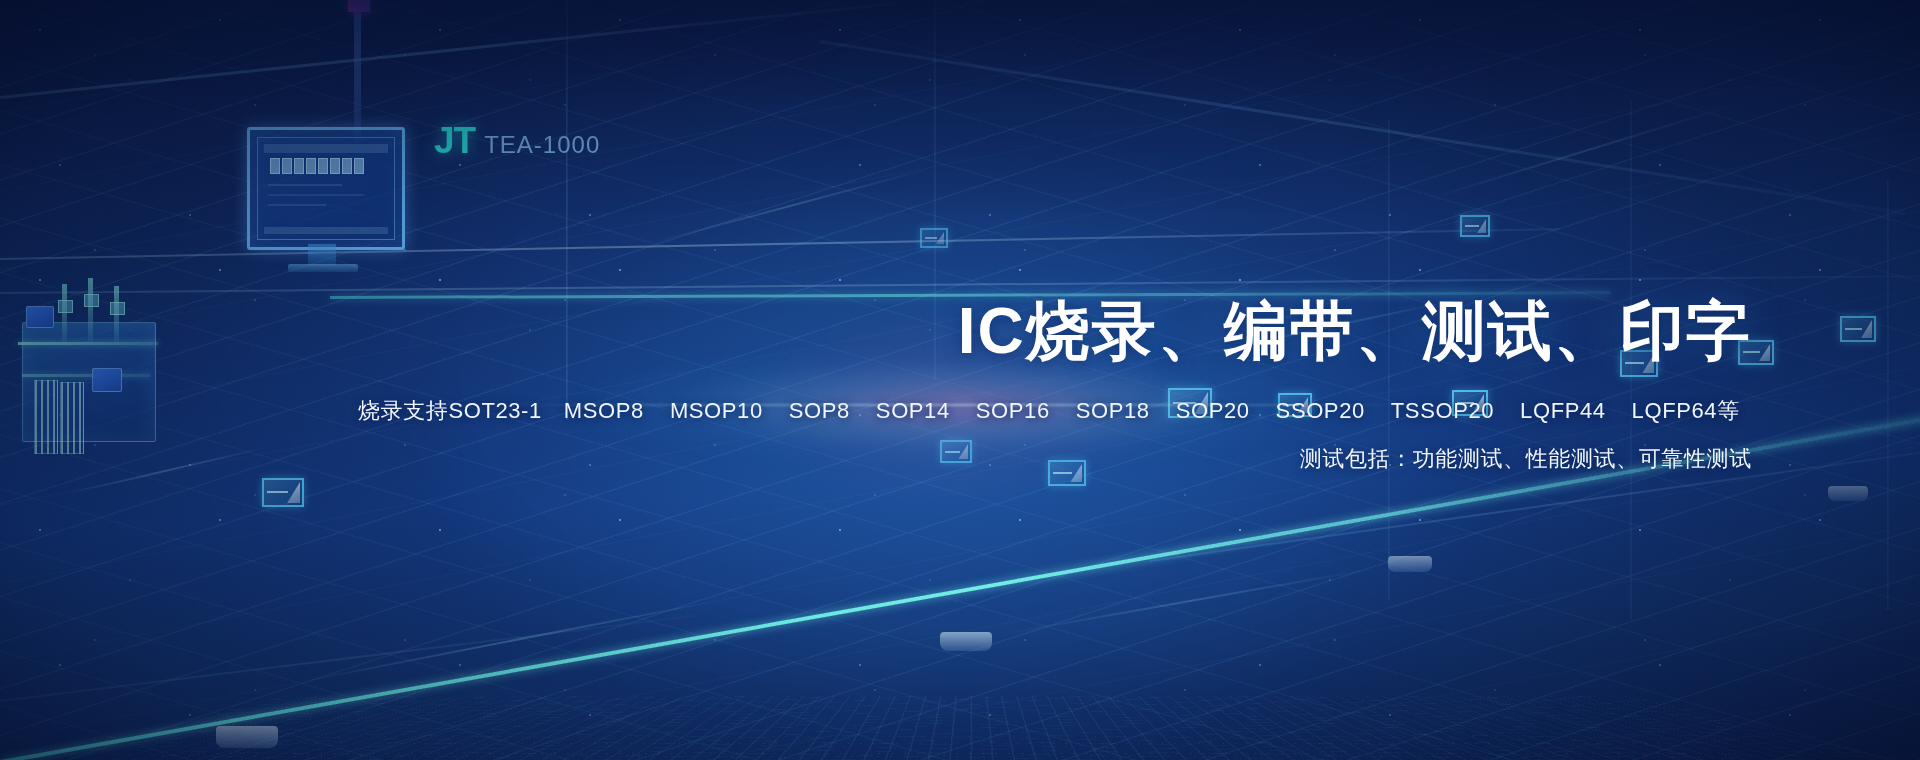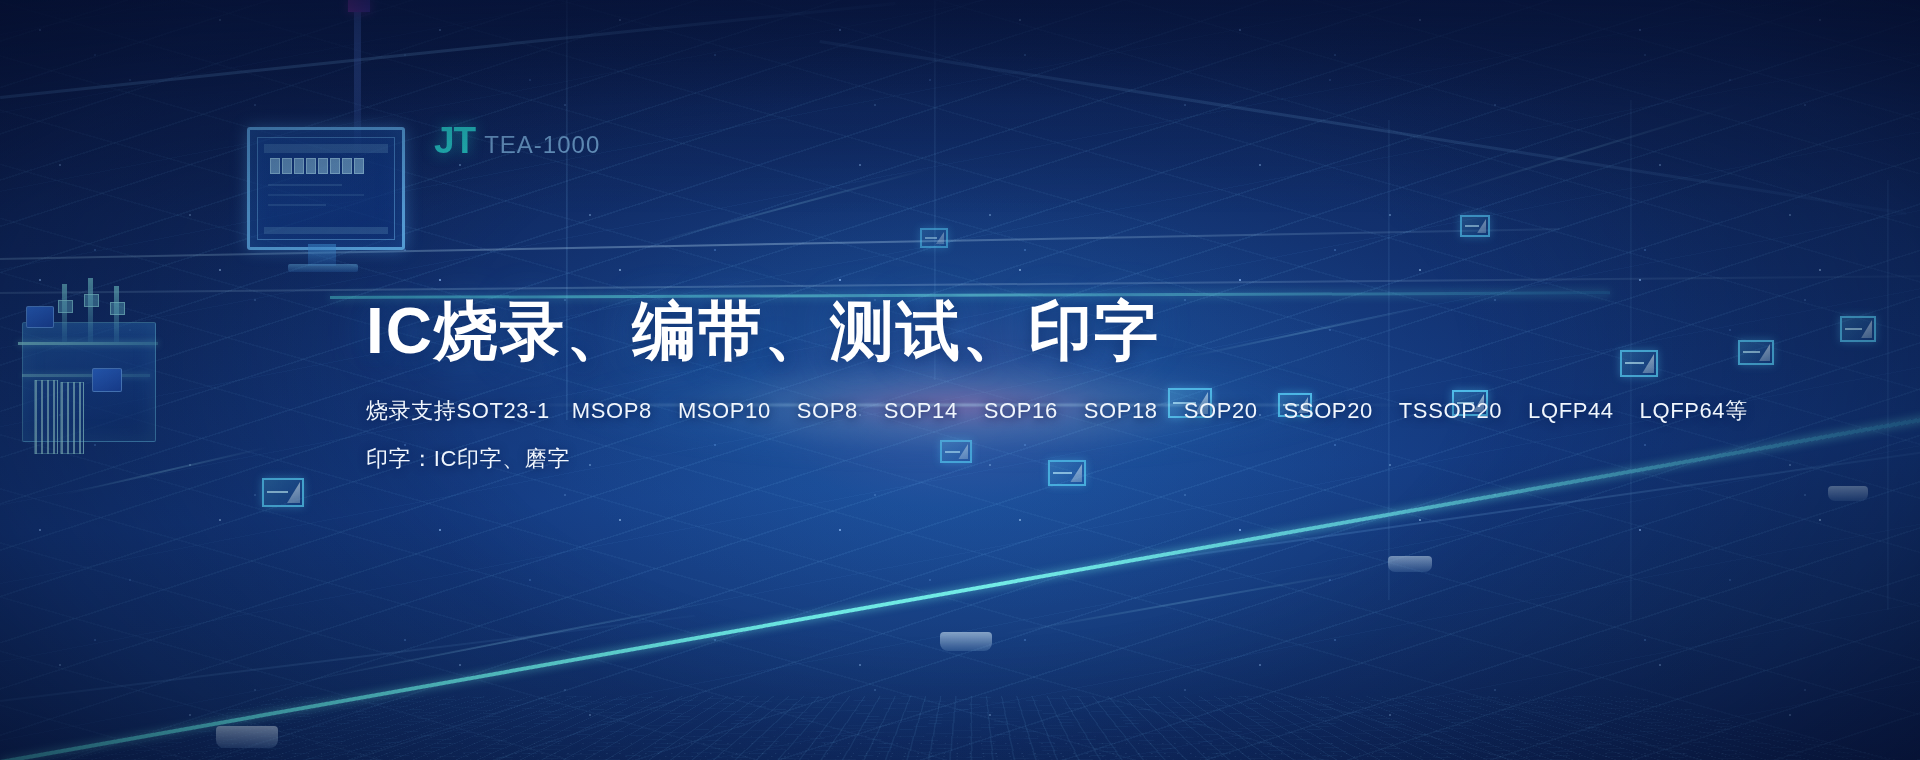--- a/index.html
+++ b/index.html
@@ -124,34 +124,34 @@
     background:radial-gradient(ellipse at center, rgba(190,140,190,.40) 0%, rgba(120,170,210,.22) 30%, rgba(40,110,185,.10) 55%, rgba(0,0,0,0) 75%);
     filter:blur(5px);
   }
   .horizon-line{
     position:absolute;left:26%;right:26%;top:53.2%;height:2px;
     background:linear-gradient(90deg,rgba(120,210,235,0),rgba(185,235,250,.55),rgba(120,210,235,0));
     filter:blur(1px);
   }
 
   
-  .content{position:absolute;left:366px;top:296px;z-index:40;}
+  .content{position:absolute;left:358px;top:296px;z-index:40;text-align:right;}
   .headline{
     font-size:64px;font-weight:bold;color:#ffffff;letter-spacing:2px;line-height:1.1;
     text-shadow:0 2px 16px rgba(10,40,100,.85), 0 0 38px rgba(70,150,230,.45);
     white-space:nowrap;margin:0;
   }
   .sublist{margin:34px 0 0 0;padding:0;list-style:none;}
   .subline{
     font-size:22px;color:#f0f6fd;letter-spacing:.6px;line-height:1;margin-bottom:26px;
     text-shadow:0 1px 9px rgba(8,30,80,.9);white-space:nowrap;
   }
   .pkgs{display:inline-flex;align-items:baseline;}
   .pkg{margin-right:26px;}
-  .pkg:last-child{margin-right:4px;}
+  .pkg:last-child{margin-right:12px;}
   .pkg-lead{margin-right:22px;}
 
   
   .vignette{
     background:radial-gradient(ellipse 1250px 680px at 50% 48%, rgba(0,0,0,0) 40%, rgba(5,16,48,.38) 78%, rgba(4,12,40,.72) 100%);
   }
   .topfade{background:linear-gradient(180deg, rgba(7,20,58,.80) 0%, rgba(7,20,58,.20) 14%, rgba(0,0,0,0) 28%);}
 </style>
 </head>
 <body>
@@ -264,19 +264,19 @@
           <span class="pkg">SOP14</span>
           <span class="pkg">SOP16</span>
           <span class="pkg">SOP18</span>
           <span class="pkg">SOP20</span>
           <span class="pkg">SSOP20</span>
           <span class="pkg">TSSOP20</span>
           <span class="pkg">LQFP44</span>
           <span class="pkg">LQFP64等</span>
         </span>
       </li>
-      <li class="subline">印字：IC印字、磨字</li>
+      <li class="subline">测试包括：功能测试、性能测试、可靠性测试</li>
     </ul>
   </div>
 
   <div class="layer topfade"></div>
   <div class="layer vignette"></div>
 </div>
 
 </body></html>

